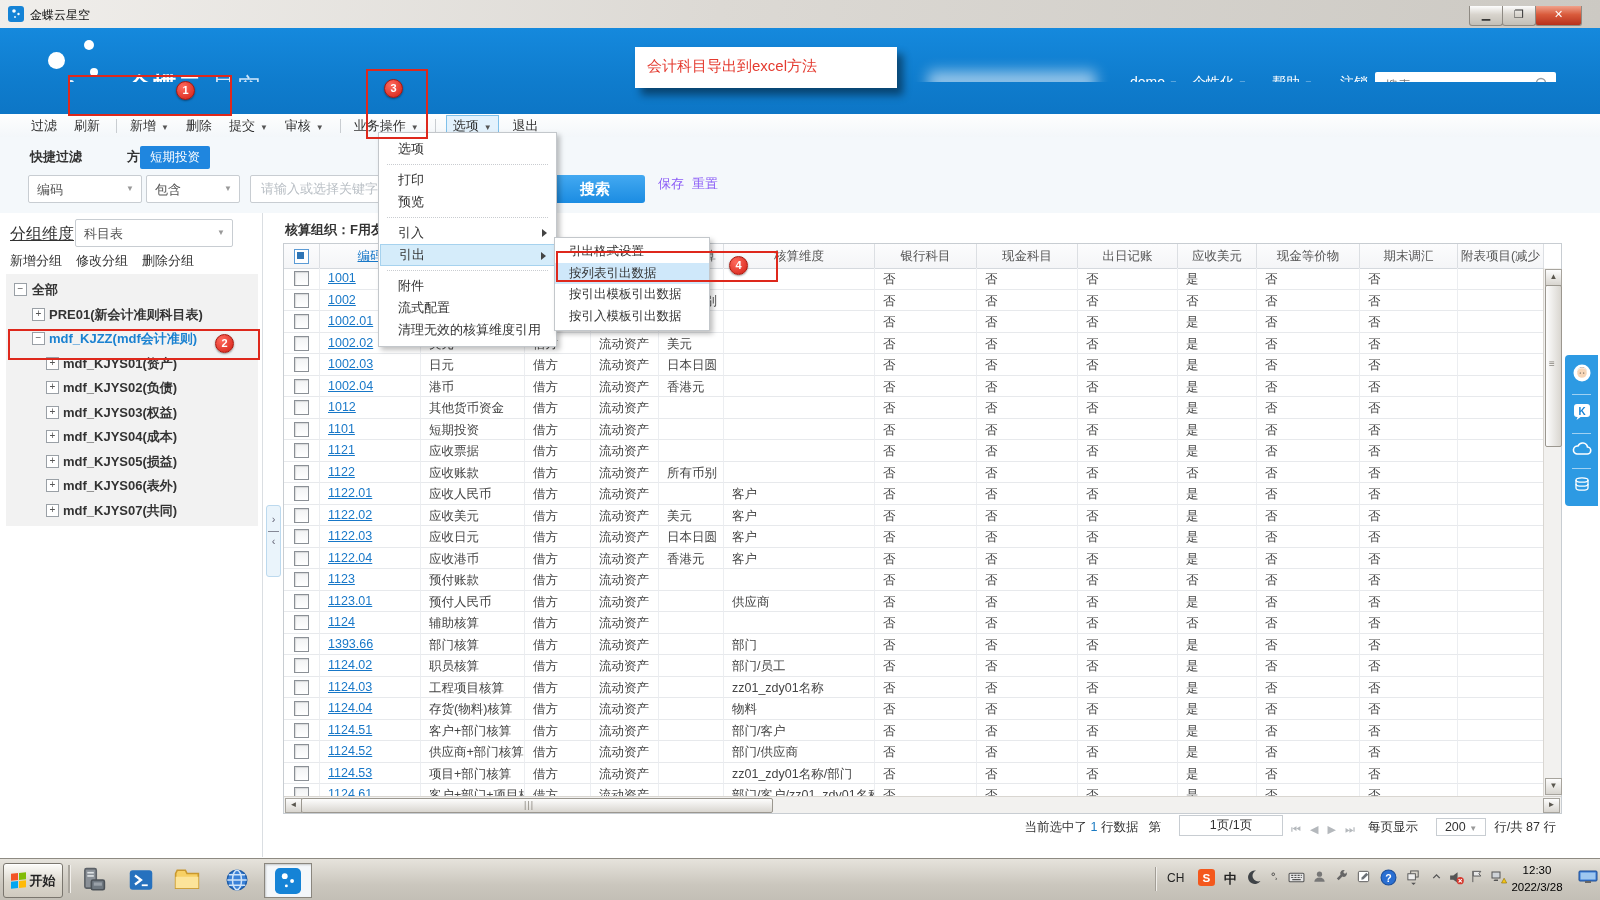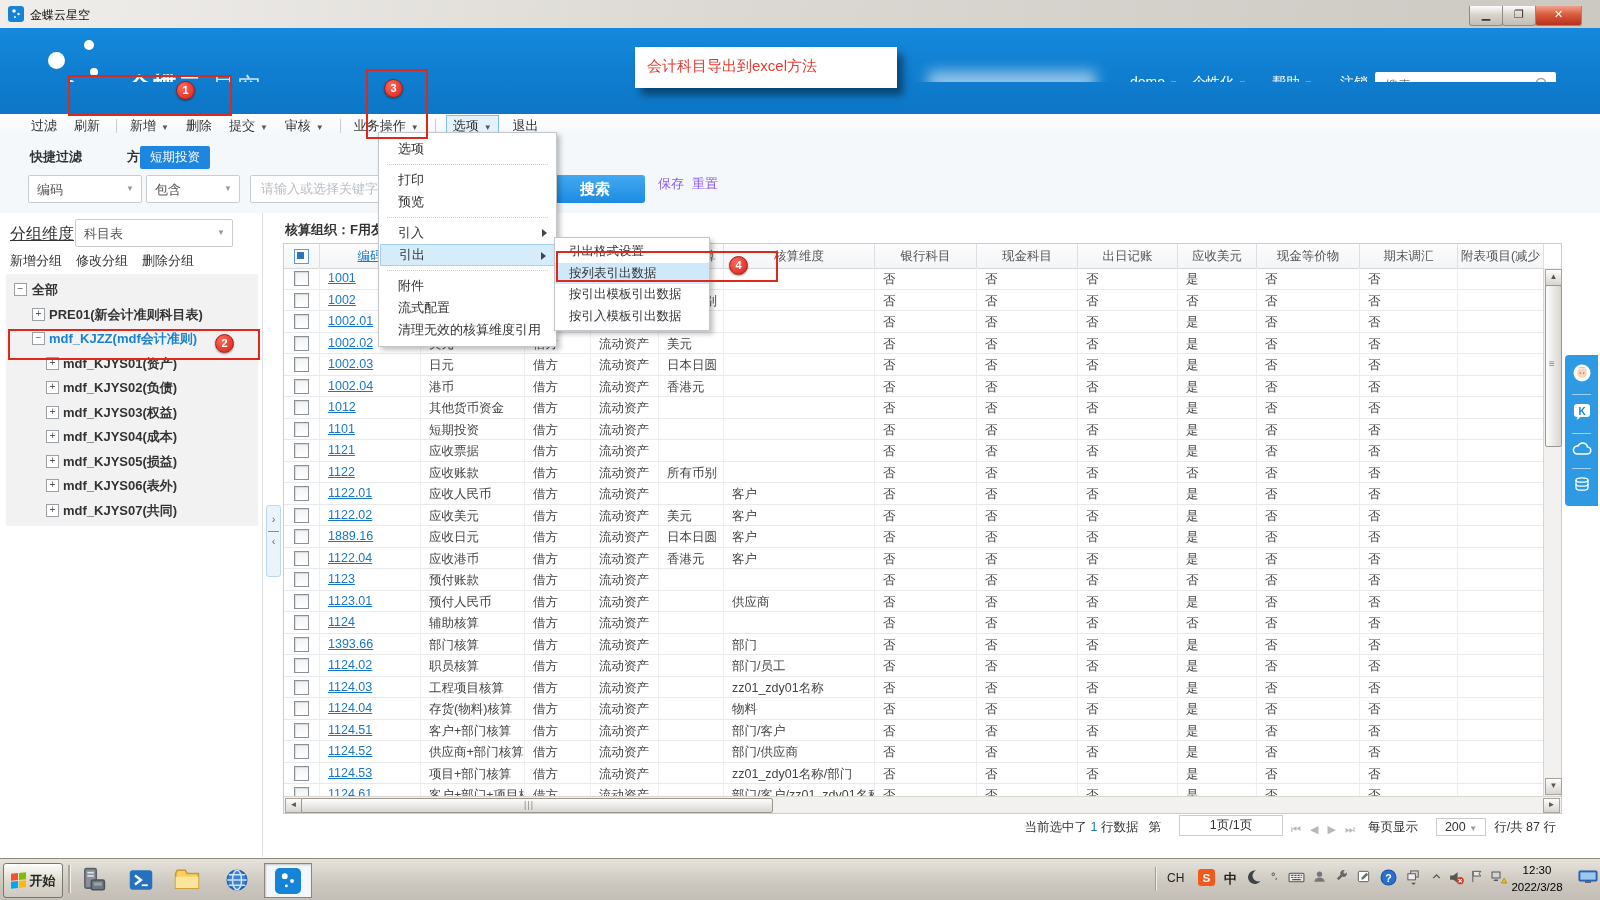--- a/index.html
+++ b/index.html
@@ -502,21 +502,21 @@
         <div class="gc" style="width:102px">否</div>
         <div class="gc" style="width:101px">否</div>
         <div class="gc" style="width:100px">否</div>
         <div class="gc" style="width:79px">是</div>
         <div class="gc" style="width:103px">否</div>
         <div class="gc" style="width:98px">否</div>
         <div class="gc" style="width:86px"></div>
       </div>
       <div class="grow">
         <div class="gc" style="width:36px"><span class="cb"></span></div>
-        <div class="gc" style="width:101px"><a class="codelink">1889.16</a></div>
+        <div class="gc" style="width:101px"><a class="codelink">1122.03</a></div>
         <div class="gc" style="width:104px">应收日元</div>
         <div class="gc" style="width:66px">借方</div>
         <div class="gc" style="width:68px">流动资产</div>
         <div class="gc" style="width:65px">日本日圆</div>
         <div class="gc" style="width:151px">客户</div>
         <div class="gc" style="width:102px">否</div>
         <div class="gc" style="width:101px">否</div>
         <div class="gc" style="width:100px">否</div>
         <div class="gc" style="width:79px">是</div>
         <div class="gc" style="width:103px">否</div>

